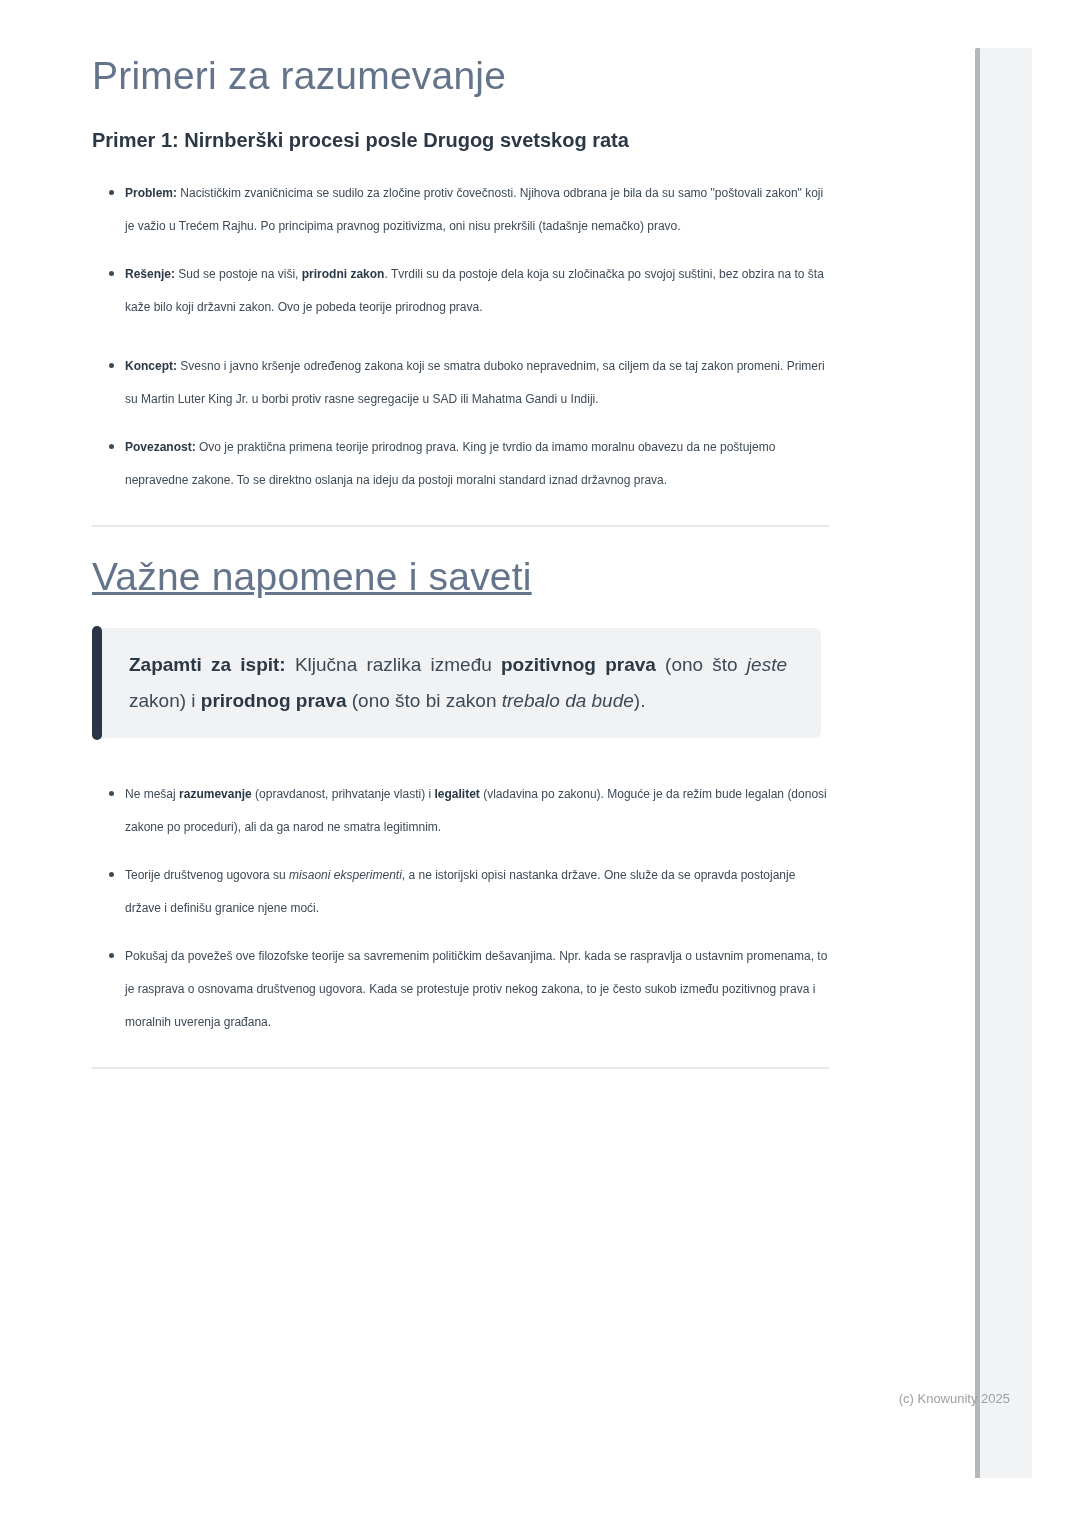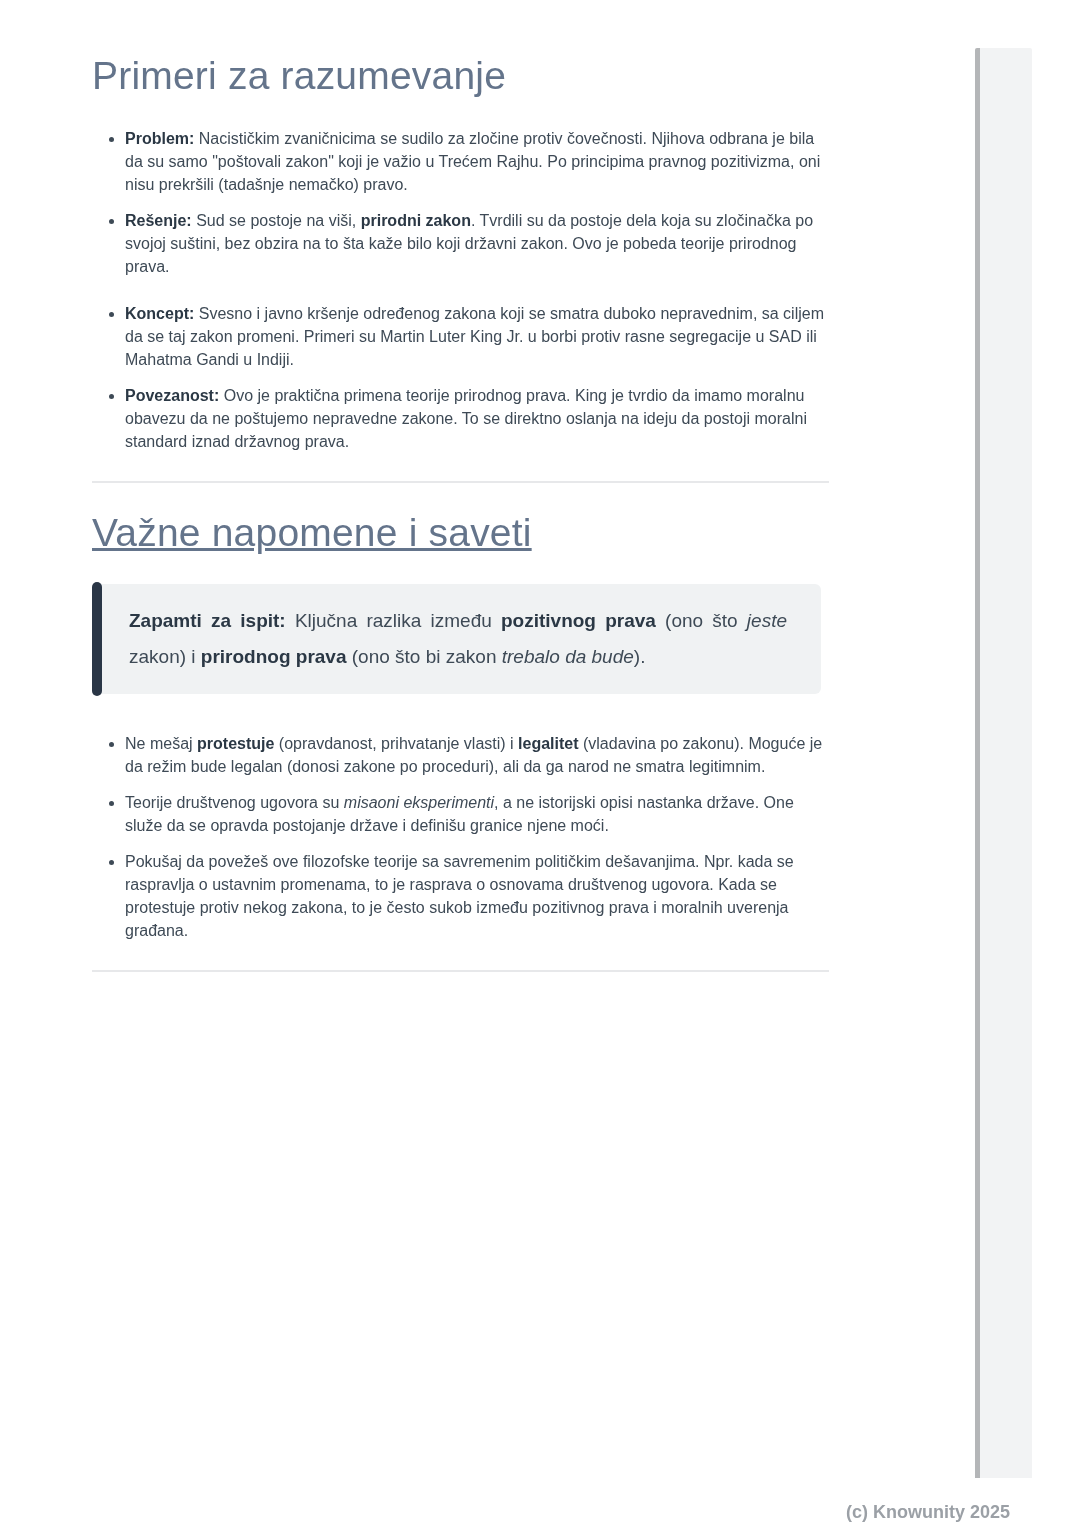--- a/index.html
+++ b/index.html
@@ -31,22 +31,22 @@
     color: var(--strong, #2b3845);
     margin: 0 0 22px 0;
     line-height: 1.3;
   }
   ul.bullets {
     list-style: disc;
     margin: 0 0 24px 0;
     padding-left: 33px;
   }
   ul.bullets li {
-    font-size: 16px;
-    line-height: 23px;
+    font-size: 12px;
+    line-height: 33px;
     color: var(--body, #3e4a56);
     margin-bottom: 13px;
   }
   ul.bullets li::marker { color: var(--body, #3e4a56); font-size: 15px; }
   .b { font-weight: 700; color: var(--strong, #2b3845); }
   .i { font-style: italic; }
   hr.divider {
     border: none;
     border-top: 2px solid var(--divider, #e7e8ea);
     margin: 28px 0 0 0;
@@ -74,35 +74,35 @@
   .scrollbar {
     position: absolute;
     left: 975px; top: 48px;
     width: 57px; height: 1430px;
     background: var(--scrollbar_track, #f2f3f4);
     border-left: 5px solid var(--scrollbar_edge, #b4b6b8);
     border-radius: 2px 2px 0 0;
   }
   .page-footer {
     position: absolute;
-    top: 1502px; right: 70px;
-    font-size: 18px;
+    top: 1391px; right: 70px;
+    font-size: 13px;
     color: var(--footer_text, #9ba0a6);
     z-index: 2;
     white-space: nowrap;
-    font-weight: bold;
   }
 </style>
 </head>
 <body>
 
 <div class="content">
 
   <h2 class="section-heading">Primeri za razumevanje</h2>
 
+  <p class="sub">Primer 1: Nirnberški procesi posle Drugog svetskog rata</p>
 
   <ul class="bullets">
     <li><span><span class="b">Problem:</span><span> Nacističkim zvaničnicima se sudilo za zločine protiv čovečnosti. Njihova odbrana je bila da su samo "poštovali zakon" koji je važio u Trećem Rajhu. Po principima pravnog pozitivizma, oni nisu prekršili (tadašnje nemačko) pravo.</span></span></li>
     <li><span><span class="b">Rešenje:</span><span> Sud se postoje na viši, </span><span class="b">prirodni zakon</span><span>. Tvrdili su da postoje dela koja su zločinačka po svojoj suštini, bez obzira na to šta kaže bilo koji državni zakon. Ovo je pobeda teorije prirodnog prava.</span></span></li>
   </ul>
 
 
   <ul class="bullets">
     <li><span><span class="b">Koncept:</span><span> Svesno i javno kršenje određenog zakona koji se smatra duboko nepravednim, sa ciljem da se taj zakon promeni. Primeri su Martin Luter King Jr. u borbi protiv rasne segregacije u SAD ili Mahatma Gandi u Indiji.</span></span></li>
     <li><span><span class="b">Povezanost:</span><span> Ovo je praktična primena teorije prirodnog prava. King je tvrdio da imamo moralnu obavezu da ne poštujemo nepravedne zakone. To se direktno oslanja na ideju da postoji moralni standard iznad državnog prava.</span></span></li>
@@ -111,21 +111,21 @@
   <hr class="divider">
 
   <h2 class="section-heading second">Važne napomene i saveti</h2>
 
   <div class="callout">
     <div class="callout-bar"></div>
     <div class="callout-text"><span class="b">Zapamti za ispit:</span><span> Ključna razlika između </span><span class="b">pozitivnog prava</span><span> (ono što </span><span class="i">jeste</span><span> zakon) i </span><span class="b">prirodnog prava</span><span> (ono što bi zakon </span><span class="i">trebalo da bude</span><span>).</span></div>
   </div>
 
   <ul class="bullets">
-    <li><span><span>Ne mešaj </span><span class="b">protestuje</span><span> (opravdanost, prihvatanje vlasti) i </span><span class="b">legalitet</span><span> (vladavina po zakonu). Moguće je da režim bude legalan (donosi zakone po proceduri), ali da ga narod ne smatra legitimnim.</span></span></li>
+    <li><span><span>Ne mešaj </span><span class="b">razumevanje</span><span> (opravdanost, prihvatanje vlasti) i </span><span class="b">legalitet</span><span> (vladavina po zakonu). Moguće je da režim bude legalan (donosi zakone po proceduri), ali da ga narod ne smatra legitimnim.</span></span></li>
     <li><span><span>Teorije društvenog ugovora su </span><span class="i">misaoni eksperimenti</span><span>, a ne istorijski opisi nastanka države. One služe da se opravda postojanje države i definišu granice njene moći.</span></span></li>
     <li><span><span>Pokušaj da povežeš ove filozofske teorije sa savremenim političkim dešavanjima. Npr. kada se raspravlja o ustavnim promenama, to je rasprava o osnovama društvenog ugovora. Kada se protestuje protiv nekog zakona, to je često sukob između pozitivnog prava i moralnih uverenja građana.</span></span></li>
   </ul>
 
   <hr class="divider">
 
 </div>
 
 <div class="scrollbar"></div>
 

